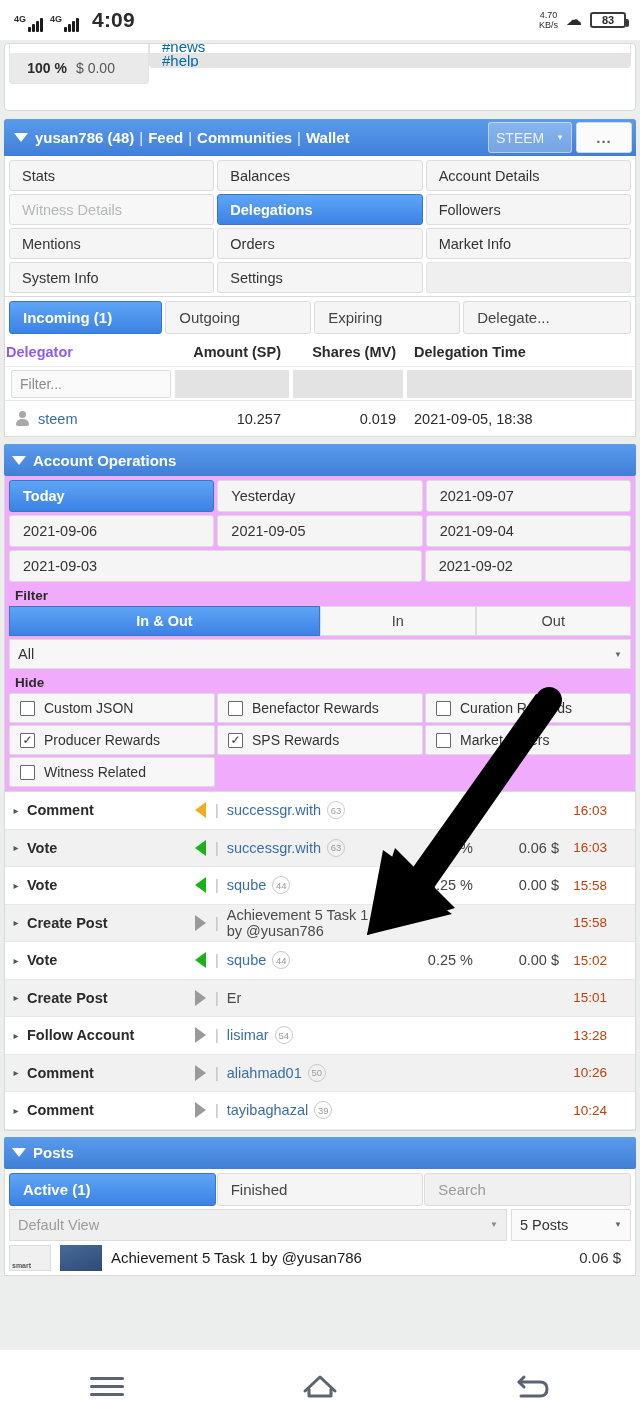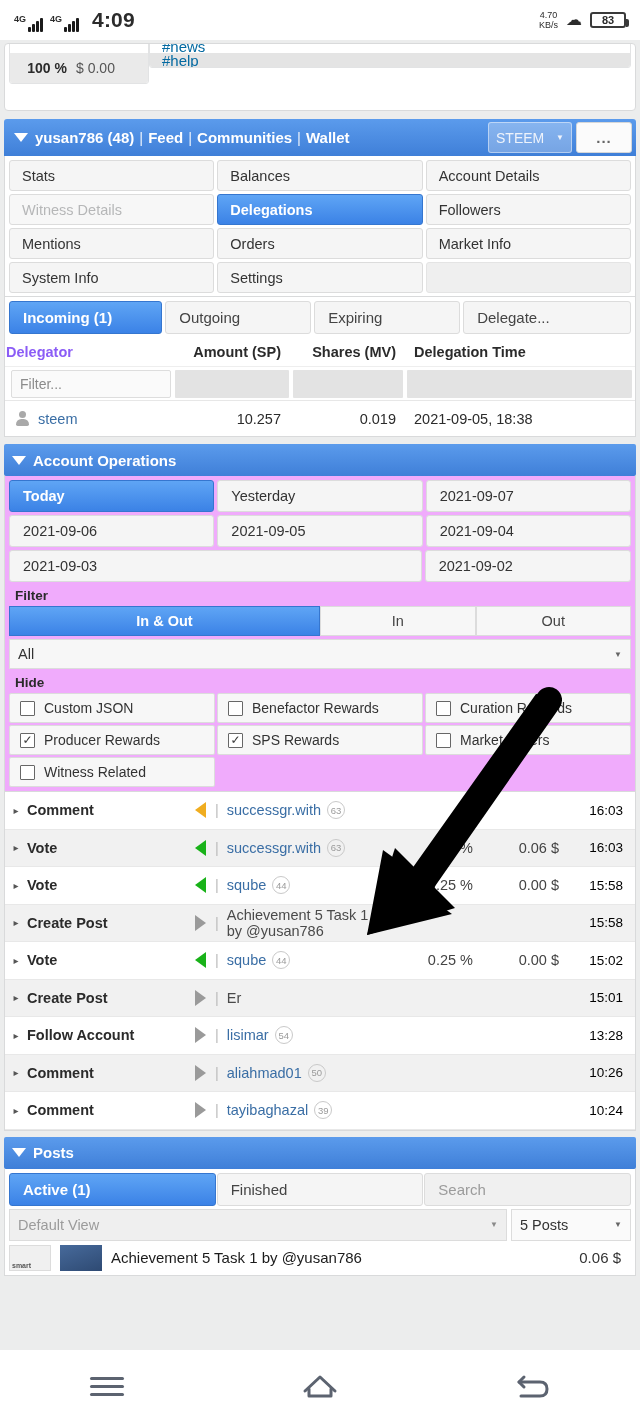--- a/index.html
+++ b/index.html
@@ -163,21 +163,21 @@
   .tri-r{ width:0;height:0;border-top:8px solid transparent;border-bottom:8px solid transparent;border-left:11px solid #9a9a9a;}
   .op-bar{ color:#bcbcbc; margin:0 8px 0 2px;}
   .op-target{ flex:1; display:flex; align-items:center; gap:6px; color:#3a6ea5;}
   .op-target.plain{ color:#4a4a4a;}
   .rep{
     display:inline-flex;align-items:center;justify-content:center;
     width:18px;height:18px;border-radius:50%;border:1px solid #c9c9c9;color:#9a9a9a;font-size:9.5px;
   }
   .op-pct{ width:86px; text-align:right; color:#444;}
   .op-amt{ width:86px; text-align:right; color:#444;}
-  .op-time{ width:76px; text-align:right; padding-right:12px; color:#000000; font-size:13.5px;}
+  .op-time{ width:76px; text-align:right; padding-right:28px; color:#c2410c; font-size:13.5px;}
 
   
   .postswrap{ background:#fff; margin:0 4px; border:1px solid #d9dadb; border-top:none; padding:4px;}
   .poststabs{ display:grid; grid-template-columns:1fr 1fr 1fr; gap:1px;}
   .ptab{ height:33px; display:flex; align-items:center; padding-left:13px; background:#f5f5f5;border:1px solid #dcdcdc;border-radius:3px;font-size:15px;color:#444;}
   .ptab.active{ background:linear-gradient(180deg,#5fa5f5 0%,#3b82e6 100%); border-color:#3576cf; color:#fff; font-weight:bold;}
   .ptab.search{ color:#9b9b9b; background:#f0f0f0;}
   .viewrow{ display:flex; gap:4px; margin-top:3px;}
   .viewsel{ flex:1; height:32px; background:#efefef; border:1px solid #dcdcdc; display:flex; align-items:center; justify-content:space-between; padding:0 8px; font-size:14.5px; color:#9b9b9b;}
   .viewsel .tri{font-size:8px;color:#8a8a8a;}

